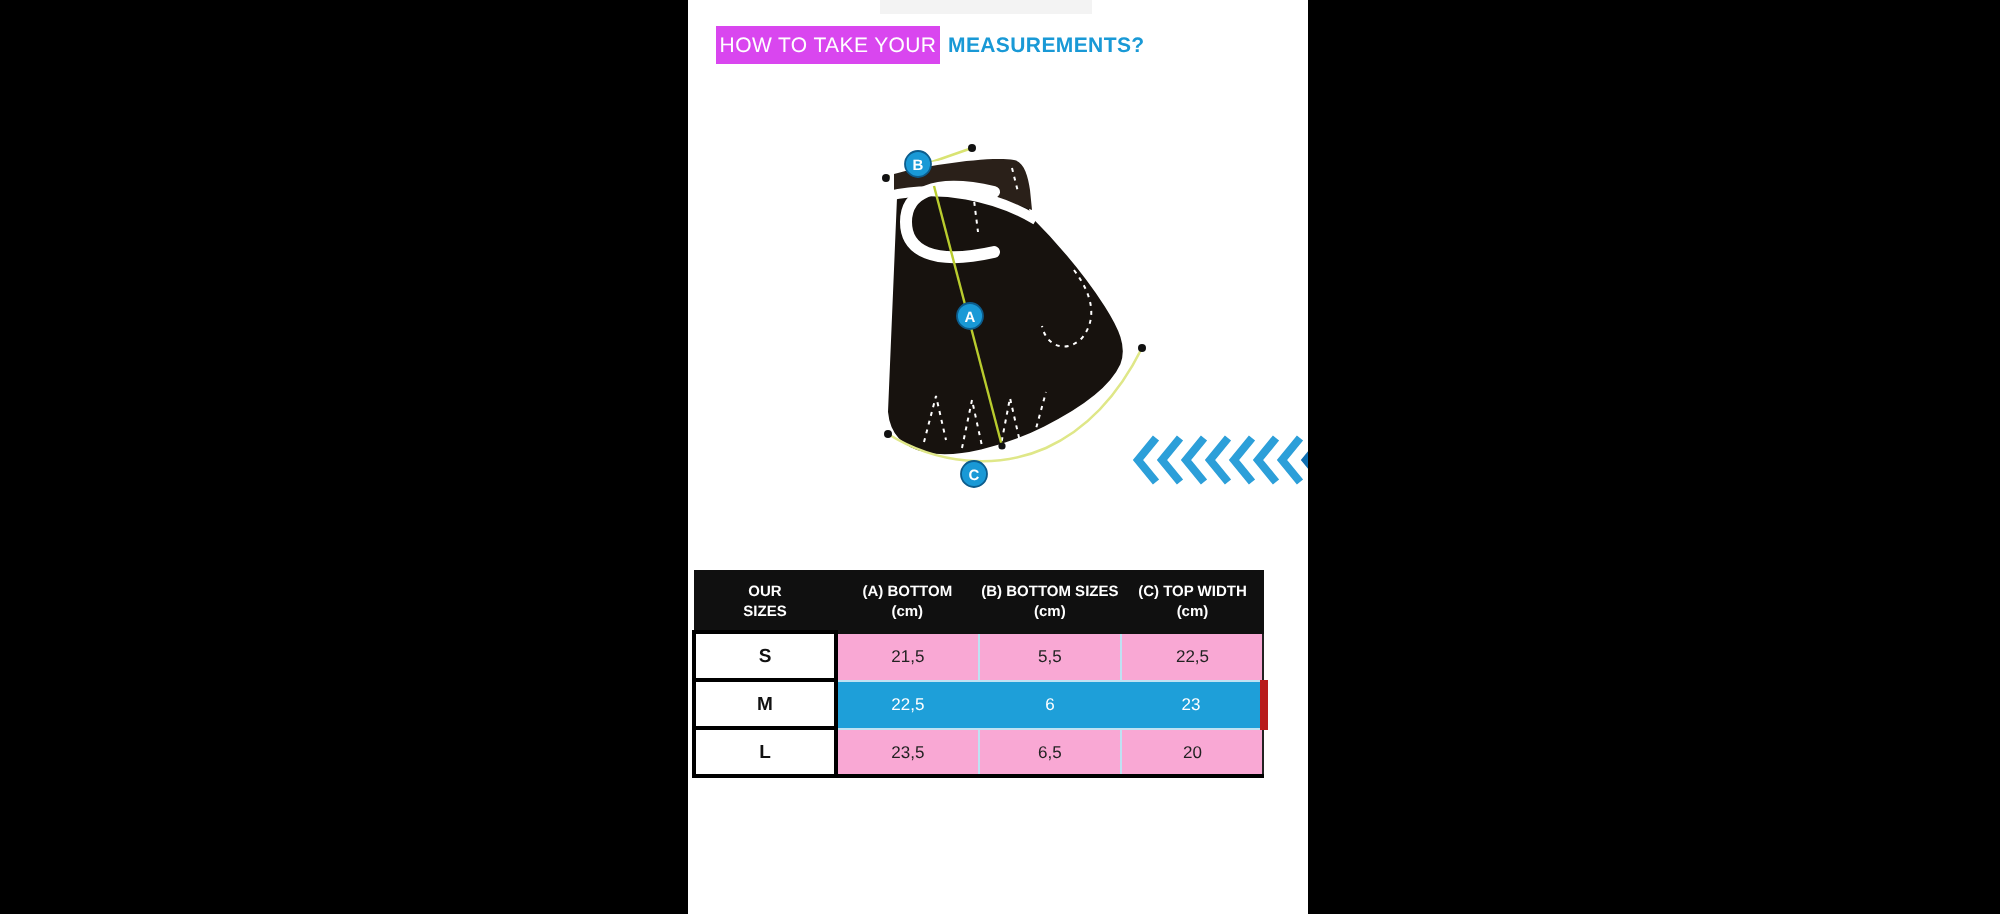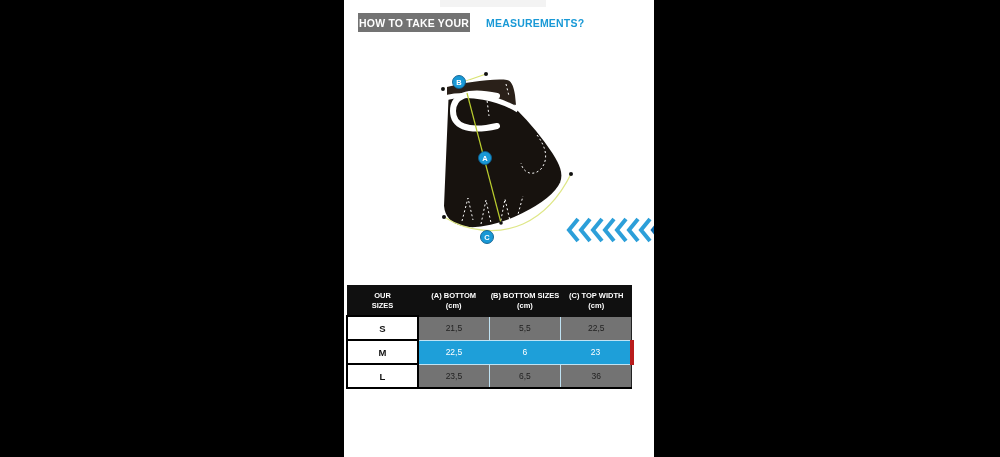--- a/index.html
+++ b/index.html
@@ -13,27 +13,27 @@
   }
   .top-strip{
     position:absolute;left:96px;top:0;width:106px;height:7px;
     background:#f3f3f3;
   }
   .title-row{
     position:absolute;left:14px;top:13px;height:19px;
     display:flex;align-items:stretch;white-space:nowrap;
   }
   .title-highlight{
-    background:#737373;color:#fff;font-weight:bold;font-size:10.5px;
+    background:#d946ef;color:#fff;font-weight:normal;font-size:10.5px;
     letter-spacing:.2px;display:flex;align-items:center;
     padding:0 7px;width:98px;justify-content:center;
   }
   .title-rest{
     color:#1999d6;font-weight:bold;font-size:10.5px;letter-spacing:.2px;
-    display:flex;align-items:center;padding-left:16px;
+    display:flex;align-items:center;padding-left:4px;
   }
   .figure-svg{
     position:absolute;left:76px;top:58px;width:234px;height:196px;
   }
   table.size-table{
     position:absolute;left:2px;top:285px;width:285px;
     border-collapse:collapse;table-layout:fixed;
     font-family:"Liberation Sans",sans-serif;
   }
   table.size-table col.c0{width:71px;}
@@ -41,21 +41,21 @@
   table.size-table thead th{
     background:#101010;color:#fff;font-size:7.5px;font-weight:bold;
     height:29px;line-height:1.3;text-align:center;vertical-align:middle;
     border:1px solid #101010;padding:0;
   }
   table.size-table td{height:22px;text-align:center;vertical-align:middle;padding:0;}
   table.size-table td.size{
     border:2px solid #000;font-weight:bold;font-size:9.5px;color:#111;background:#fff;
   }
   table.size-table td.data{
-    border:1px solid #bfe2f3;font-size:8.5px;color:#222;background:#737373;
+    border:1px solid #bfe2f3;font-size:8.5px;color:#222;background:#f9a8d4;
   }
   table.size-table tr td.data:last-child{border-right:1px solid #222;}
   table.size-table tbody tr:first-child td.data{border-top:1px solid #101010;}
   table.size-table tbody tr:last-child td{border-bottom:2px solid #000;}
   table.size-table tr.highlight td.data{
     background:#1e9fd9;color:#fff;border-left-color:#1e9fd9;border-right-color:#1e9fd9;
   }
   table.size-table tr.highlight td.data:last-child{border-right:4px solid #b91c1c;}
 </style>
 </head>
@@ -173,18 +173,18 @@
       <tr class="highlight">
         <td class="size">M</td>
         <td class="data">22,5</td>
         <td class="data">6</td>
         <td class="data">23</td>
       </tr>
       <tr>
         <td class="size">L</td>
         <td class="data">23,5</td>
         <td class="data">6,5</td>
-        <td class="data">36</td>
+        <td class="data">20</td>
       </tr>
     </tbody>
   </table>
 
 </div>
 
 </body></html>

